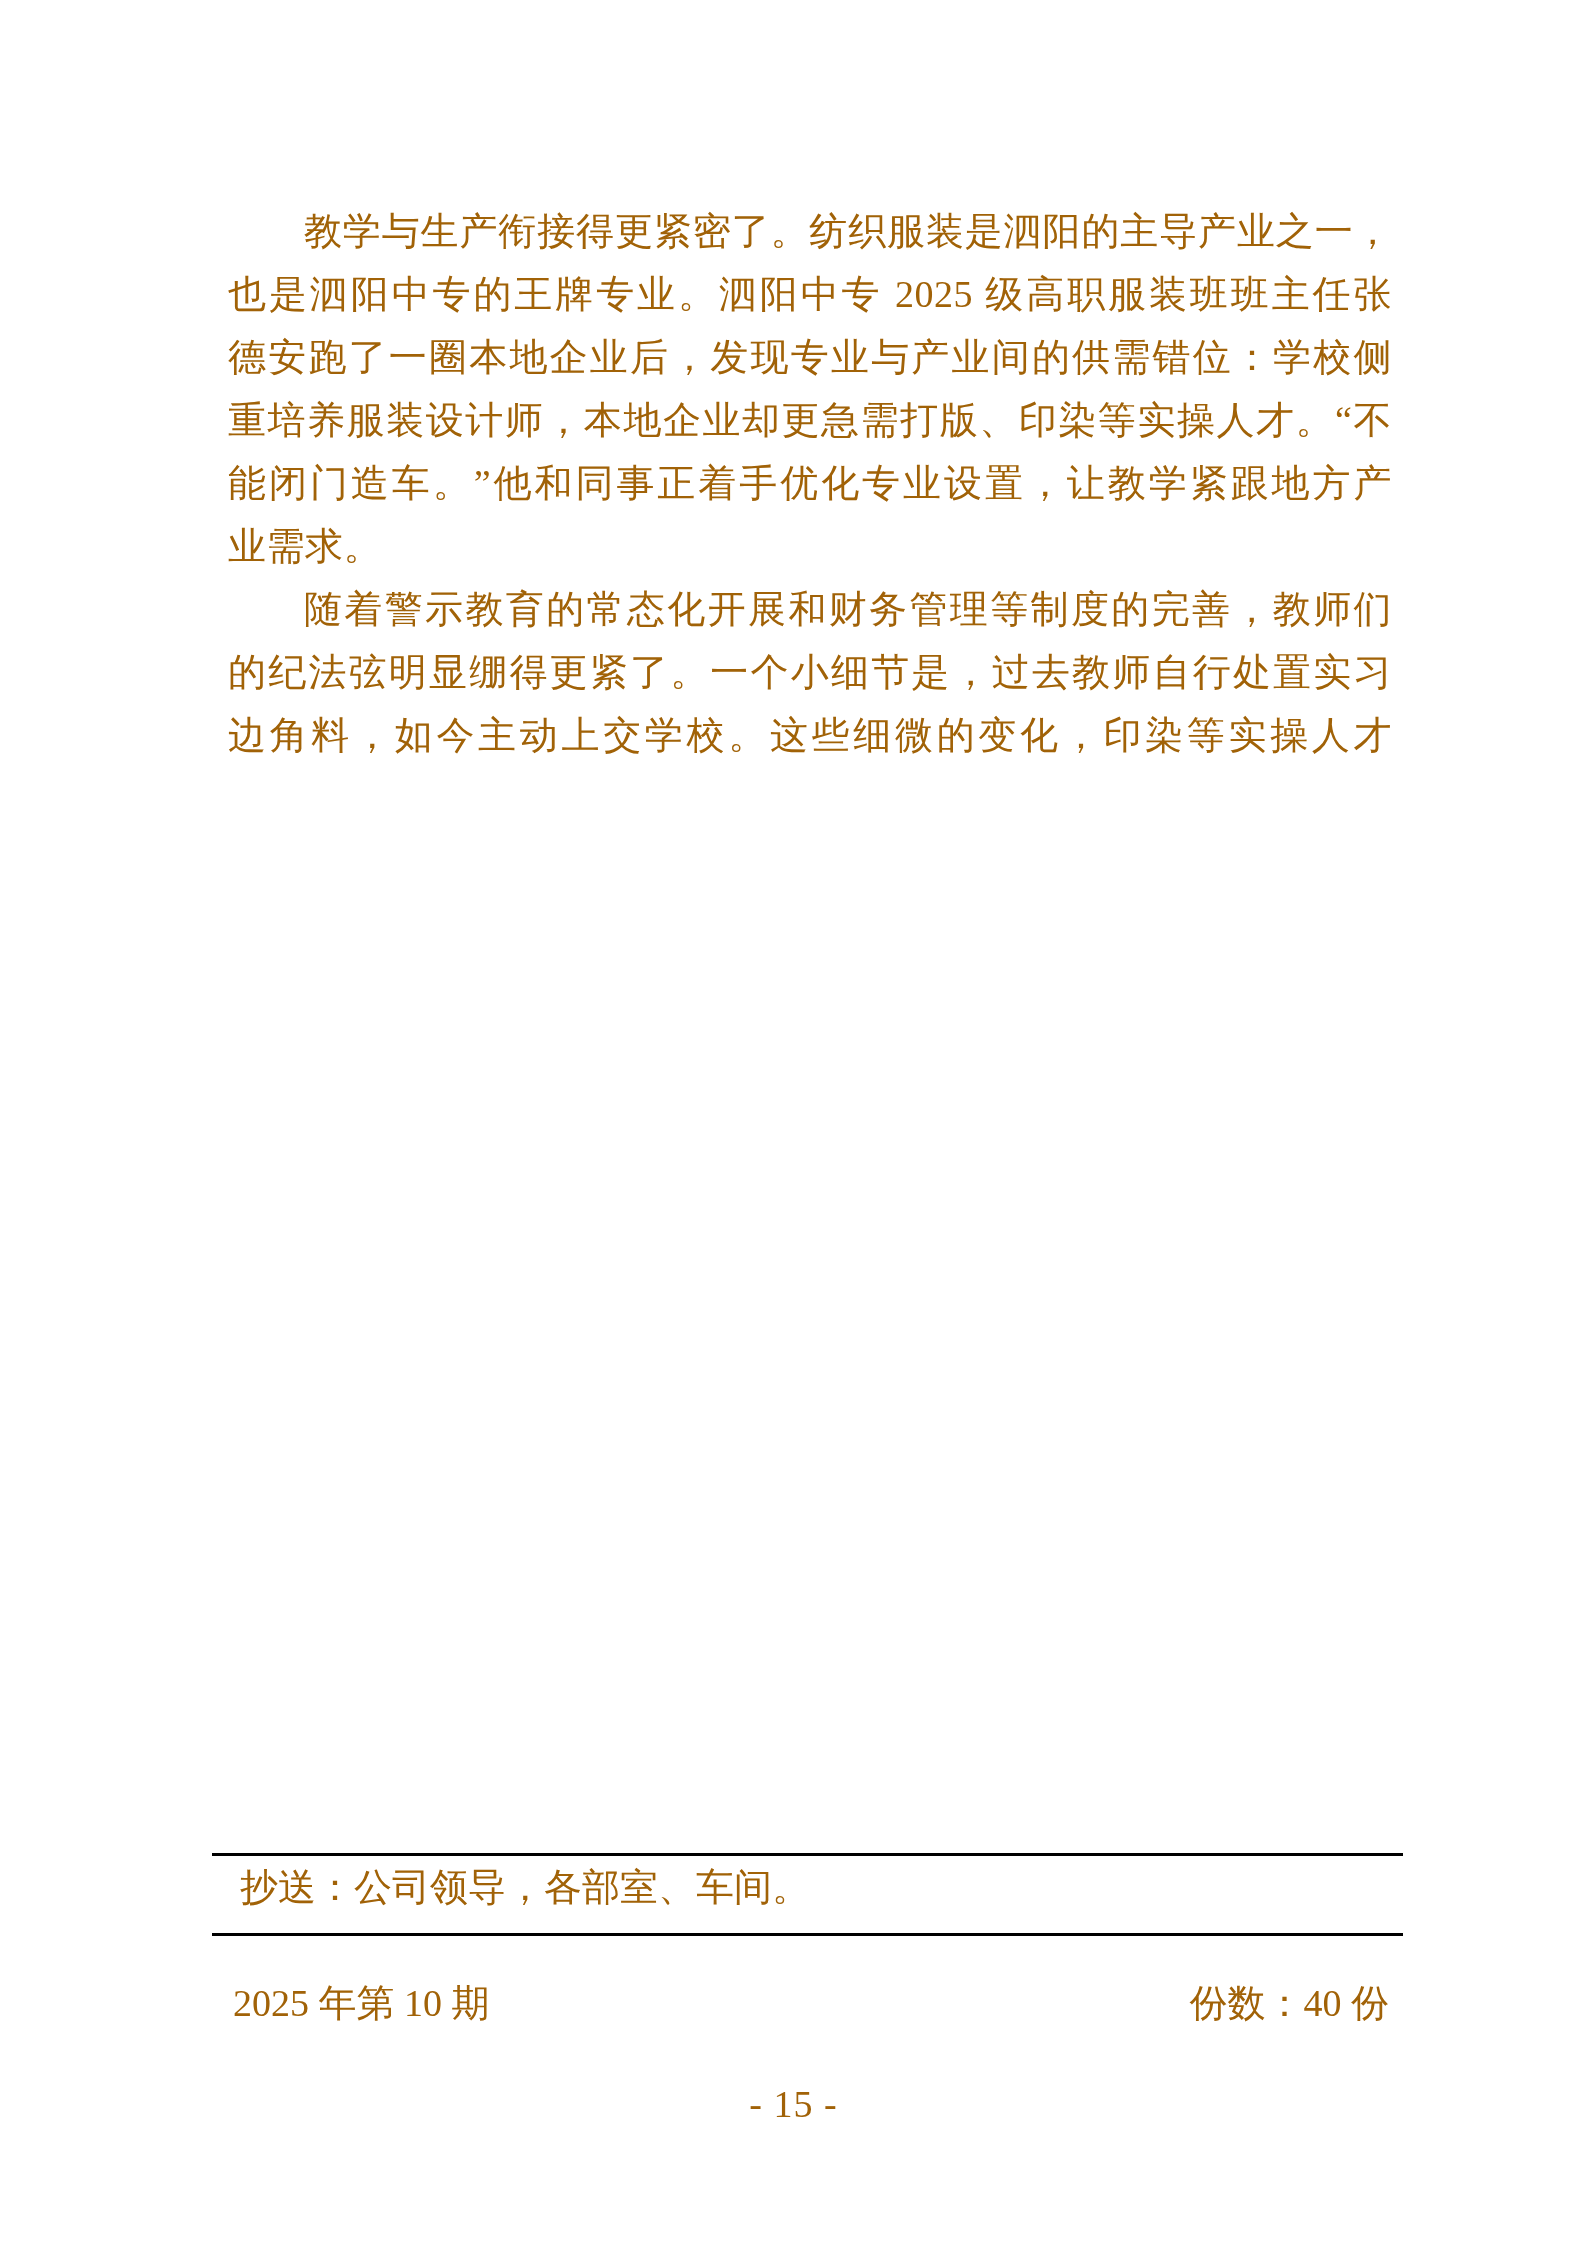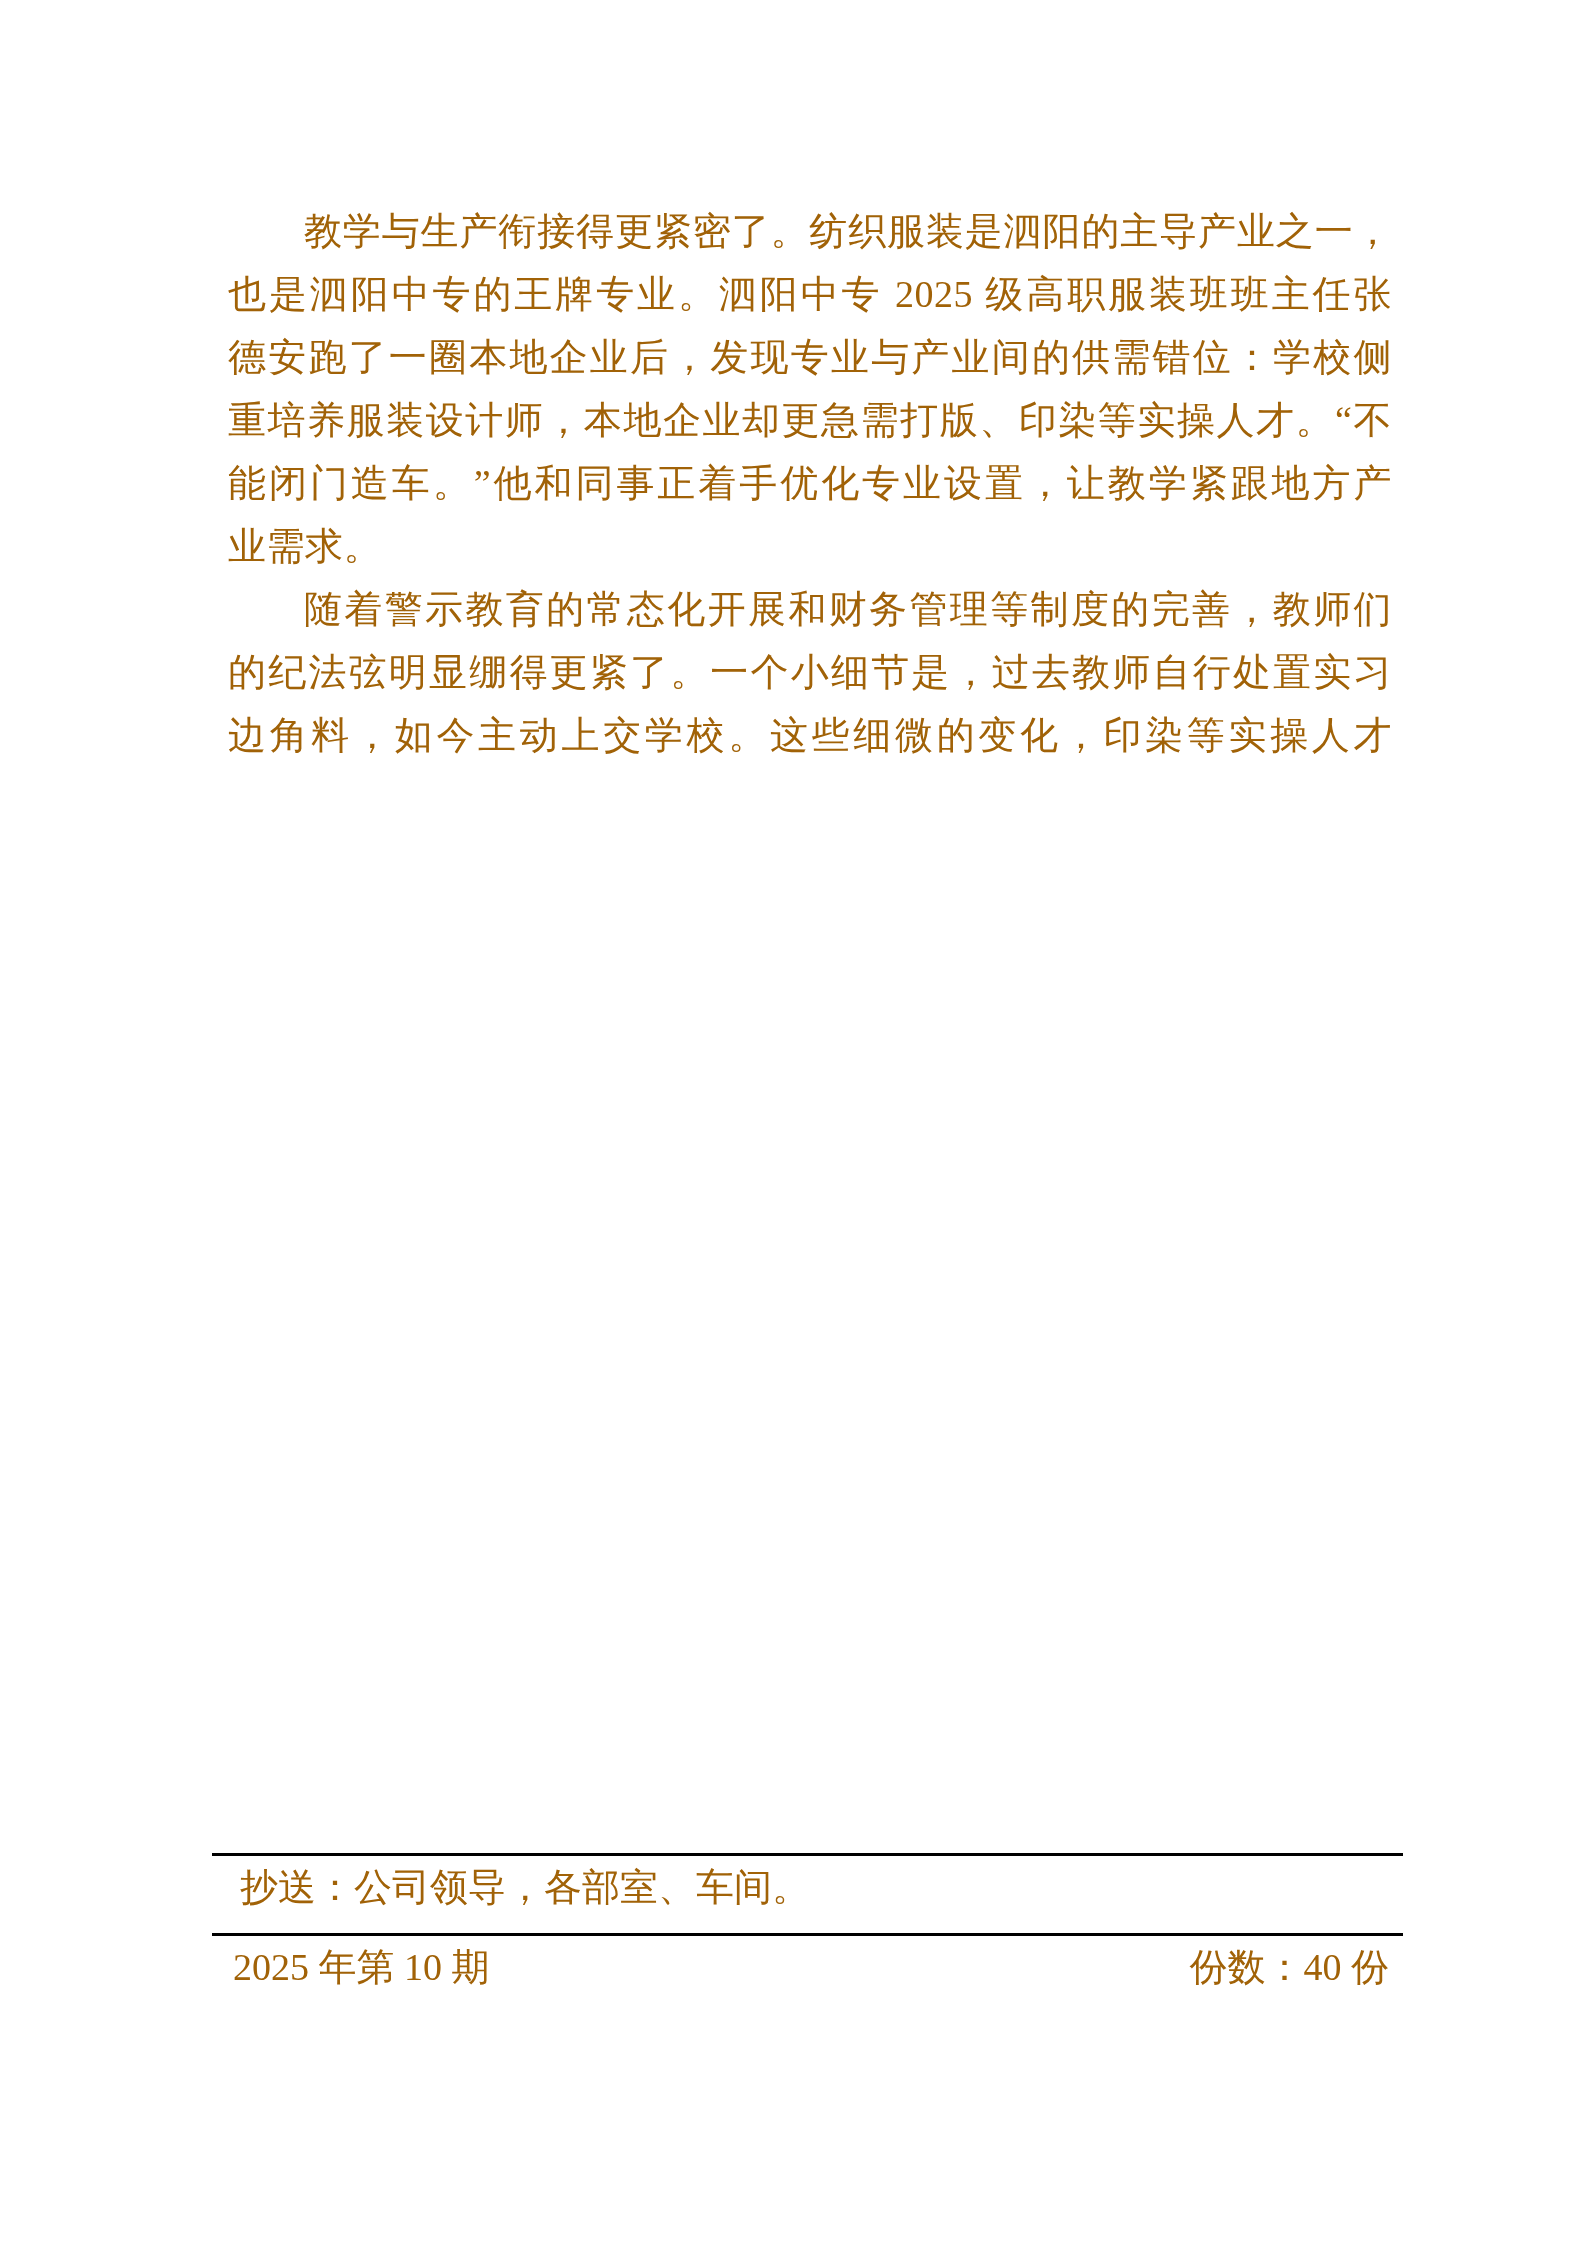--- a/index.html
+++ b/index.html
@@ -54,20 +54,21 @@
     padding-left: 28px;
   }
   .issue-row {
     height: 62px;
     line-height: 62px;
     display: flex;
     justify-content: space-between;
     align-items: flex-start;
     padding-left: 21px;
     padding-right: 14px;
+    margin-top: 36px;
   }
   .page-num {
     position: absolute;
     top: 2082px;
     left: 0;
     width: 100%;
     text-align: center;
     font-size: 38px;
     letter-spacing: 1px;
   }
@@ -94,14 +95,15 @@
     <div class="copy-row">
       <span>抄送：公司领导，各部室、车间。</span>
     </div>
     <div class="rule"></div>
     <div class="issue-row">
       <span>2025 年第 10 期</span>
       <span>份数：40 份</span>
     </div>
   </div>
 
+  <div class="page-num">- 15 -</div>
 
 </div>
 
 </body></html>

